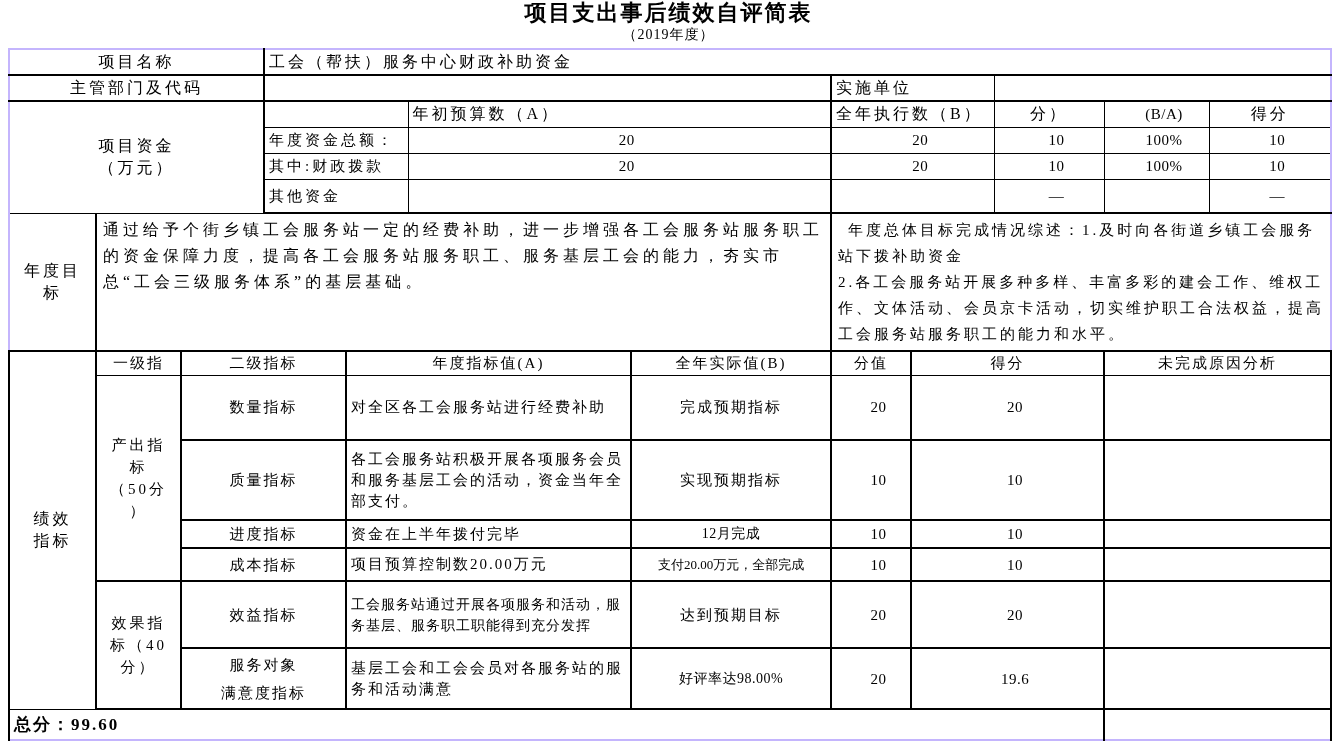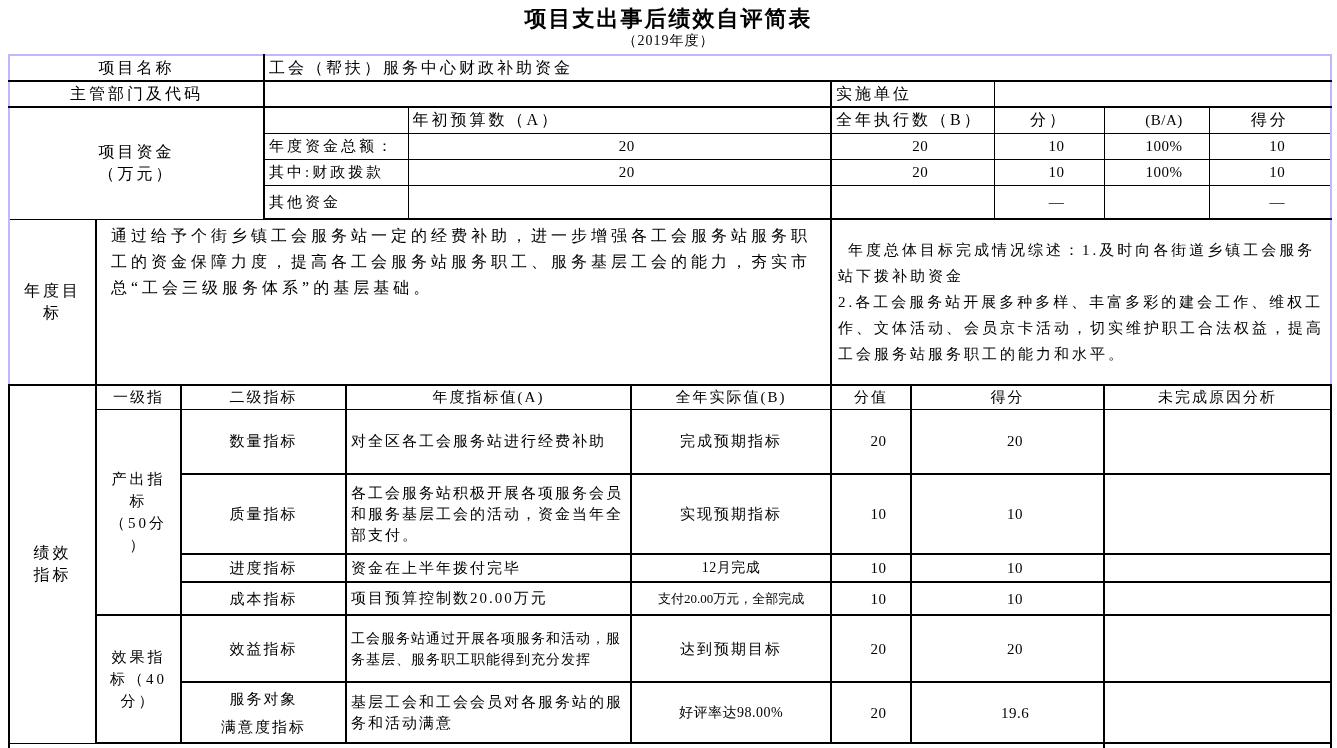--- a/index.html
+++ b/index.html
@@ -3,21 +3,21 @@
 <meta charset="utf-8">
 <style>
   html,body { margin:0; padding:0; }
   body {
     width:1337px; height:748px; overflow:hidden;
     background:#ffffff; color:#000000;
     font-family:"Liberation Serif","DejaVu Serif",serif;
   }
   .title {
     text-align:center; font-size:22px; font-weight:bold;
-    letter-spacing:2px; padding-top:6px; line-height:26px;
+    letter-spacing:2px; line-height:26px;
   }
   .subtitle {
     text-align:center; font-size:14px; letter-spacing:1px; line-height:18px;
   }
   table.main {
     border-collapse:collapse; table-layout:fixed;
     margin:4px 0 0 8px; width:1322px;
     border:2px solid #c4b5fd;
   }
   td {
@@ -25,22 +25,22 @@
     font-size:16px; letter-spacing:3px; vertical-align:middle;
     line-height:22px;
   }
   .ct { text-align:center; }
   .lt { text-align:left; }
   .pre { white-space:pre-line; }
   .num { text-align:center; letter-spacing:0.5px; font-size:15px;padding-left:19px; }
   .hdr { text-align:center; font-size:15px; letter-spacing:2px; }
   .desc { text-align:left; font-size:15px; letter-spacing:2px; line-height:21px; padding:2px 4px;margin-top:30px; }
   .vt { vertical-align:top; }
-  .goal-text { font-size:16px; letter-spacing:4px; line-height:26px; padding:3px 14px; }
-  .goal-right { font-size:15px; letter-spacing:3px; line-height:26px; text-indent:10px; padding:17px 6px; }
+  .goal-text { font-size:16px; letter-spacing:4px; line-height:26px; padding:3px 6px; }
+  .goal-right { font-size:15px; letter-spacing:3px; line-height:26px; text-indent:10px; padding:3px 6px; }
   .small13 { text-align:center; font-size:13px; letter-spacing:0; white-space:nowrap;border-radius:10px; }
   .small14 { text-align:center; font-size:14px; letter-spacing:0.5px; }
   .total-cell { font-size:17px; letter-spacing:2px; font-weight:bold; }
   .sat { line-height:28px; }
   tr.tb > td { border-bottom-width:2px; }
   td.rb { border-right-width:2px; }
   tr.sec > td { border-left-width:2px; border-right-width:2px; }
 </style>
 </head>
 <body>

